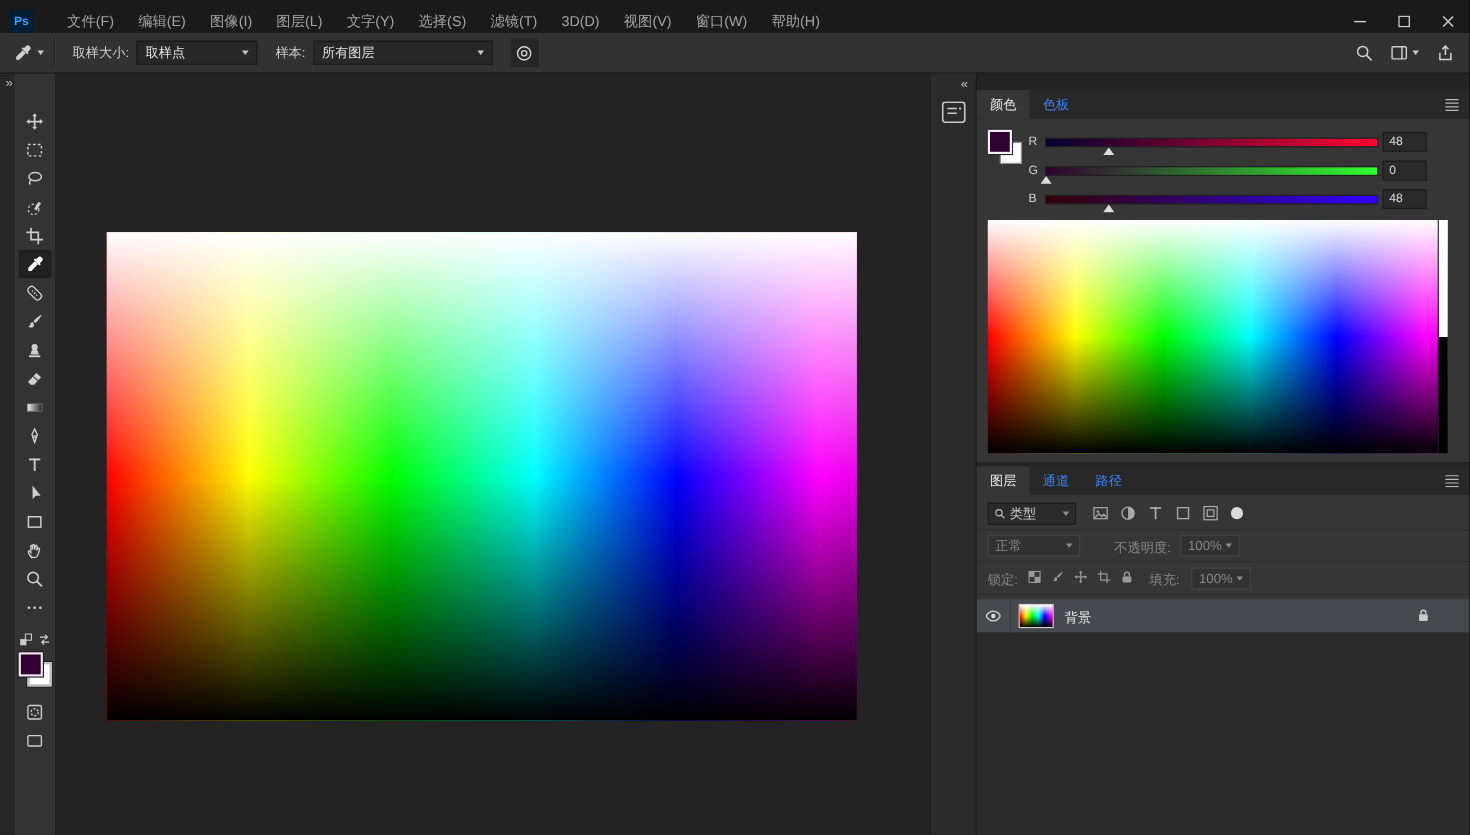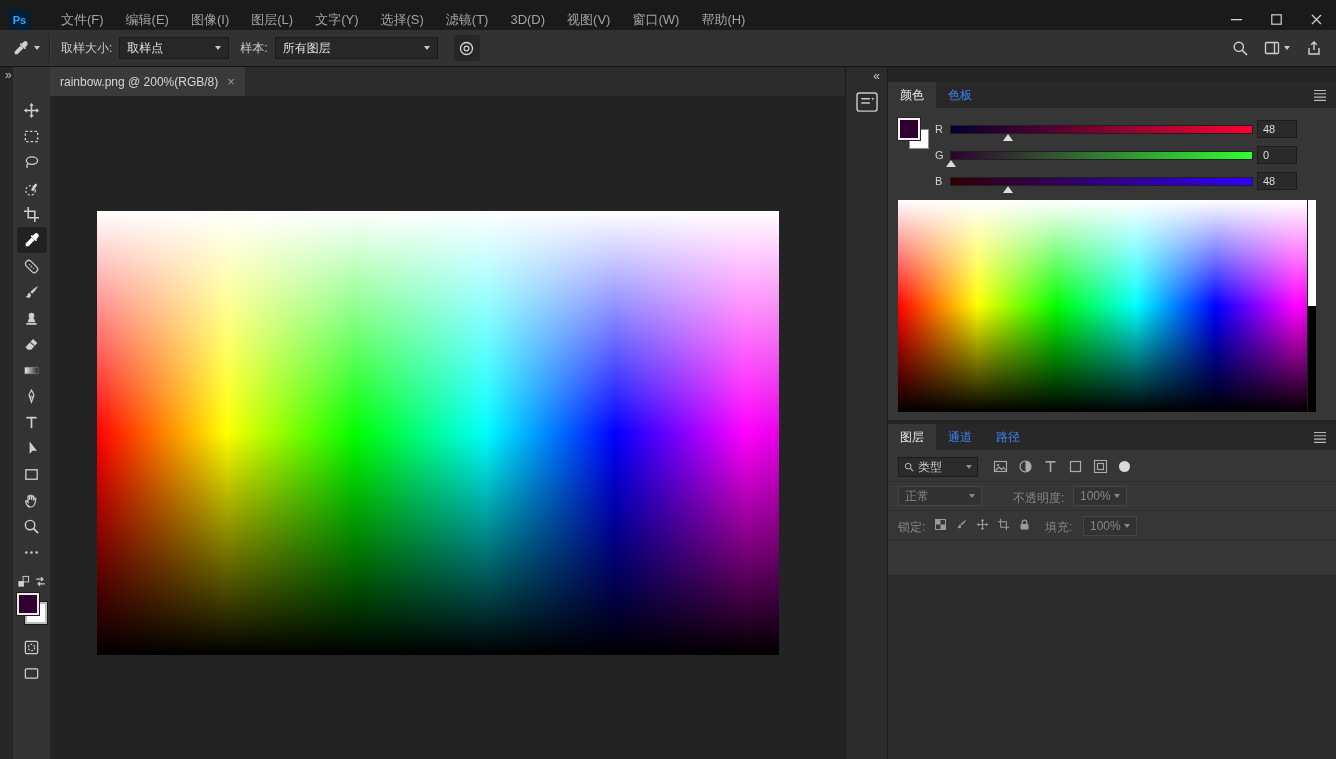--- a/index.html
+++ b/index.html
@@ -16,21 +16,21 @@
   .menu-item{padding:0 11px;font-size:13px;line-height:30px;color:#a3a3a3}
   .win-controls{margin-left:auto;display:flex;height:100%}
   .win-btn{width:40px;height:100%;display:flex;align-items:center;justify-content:center}
 
   
   .optionsbar{position:absolute;top:30px;left:0;right:0;height:37px;background:#323232;
               border-bottom:1px solid #141414;display:flex;align-items:center;box-sizing:border-box}
   .tool-preset{display:flex;align-items:center;gap:5px;padding:0 9px 0 12px;height:100%}
   .caret{width:0;height:0;border-left:3.5px solid transparent;border-right:3.5px solid transparent;border-top:4px solid #c9c9c9}
   .obar-sep{width:1px;height:26px;background:#222;box-shadow:1px 0 0 #3e3e3e}
-  .obar-label{color:#cccccc;margin:0 7px 0 11px;white-space:nowrap}
+  .obar-label{color:#cccccc;margin:0 7px 0 16px;white-space:nowrap}
   .dropdown{display:flex;align-items:center;justify-content:space-between;height:22px;background:#272727;
             border:1px solid #1a1a1a;box-shadow:inset 0 0 0 1px #3a3a3a00;padding:0 7px;color:#e0e0e0;box-sizing:border-box}
   .dd-sample{width:110px}
   .dd-layers{width:163px}
   .icon-btn{width:26px;height:26px;border-radius:3px;background:#262626;display:flex;align-items:center;justify-content:center;margin-left:16px}
   .obar-right{margin-left:auto;display:flex;align-items:center;gap:16px;padding-right:14px}
   .ws-btn{display:flex;align-items:center;gap:4px}
 
   
   .left-strip{position:absolute;top:67px;bottom:0;left:0;width:13px;background:#262626}
@@ -347,26 +347,20 @@
       </svg>
     </div>
     <div class="tool">
       <svg width="17" height="17" viewBox="0 0 18 18">
         <rect x="2.5" y="4" width="13" height="10" rx="1" fill="none" stroke="#cfcfcf" stroke-width="1.3"></rect>
       </svg>
     </div>
   </div>
 
   <div class="doc-area">
-    <div class="tabstrip">
-      <div class="doc-tab">
-        <span>rainbow.png @ 200%(RGB/8)</span>
-        <span class="close">×</span>
-      </div>
-    </div>
     <div class="canvas-img rainbow"></div>
   </div>
 
   <div class="mini-dock">
     <span class="dock-collapse">«</span>
     <div class="dock-icon-btn">
       <svg width="23" height="21" viewBox="0 0 24 22">
         <rect x="1" y="1" width="21" height="19" rx="2.5" fill="none" stroke="#c9c9c9" stroke-width="1.5"></rect>
         <path d="M5.5 7h9M5.5 11.5h9" stroke="#c9c9c9" stroke-width="1.5"></path>
         <circle cx="17.5" cy="7" r="1.1" fill="#c9c9c9"></circle>
@@ -523,17 +517,33 @@
             </svg>
           </div>
         </div>
         <span class="fill-label gray">填充:</span>
         <div class="fill-box box-disabled">
           <span>100%</span>
           <span class="caret caret-dim"></span>
         </div>
       </div>
 
+      <div class="lp-row layer-row">
+        <div class="eye-slot">
+          <svg width="16" height="16" viewBox="0 0 16 16">
+            <path d="M8 3.5C4.5 3.5 1.8 7 1.8 8s2.7 4.5 6.2 4.5S14.2 9 14.2 8 11.5 3.5 8 3.5z" fill="none" stroke="#d8d8d8" stroke-width="1.2"></path>
+            <circle cx="8" cy="8" r="2" fill="#d8d8d8"></circle>
+          </svg>
+        </div>
+        <div class="layer-thumb rainbow"></div>
+        <span class="layer-name">背景</span>
+        <div class="layer-lock">
+          <svg width="12" height="13" viewBox="0 0 12 13">
+            <rect x="2" y="5.5" width="8" height="6" rx="1" fill="#c9c9c9"></rect>
+            <path d="M3.8 5.5V4a2.2 2.2 0 0 1 4.4 0v1.5" fill="none" stroke="#c9c9c9" stroke-width="1.3"></path>
+          </svg>
+        </div>
+      </div>
 
       <div class="layers-empty"></div>
     </div>
   </div>
 </div>
 
 </body></html>

